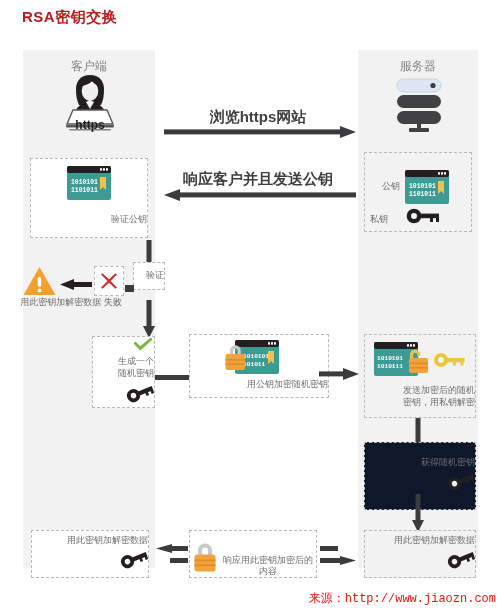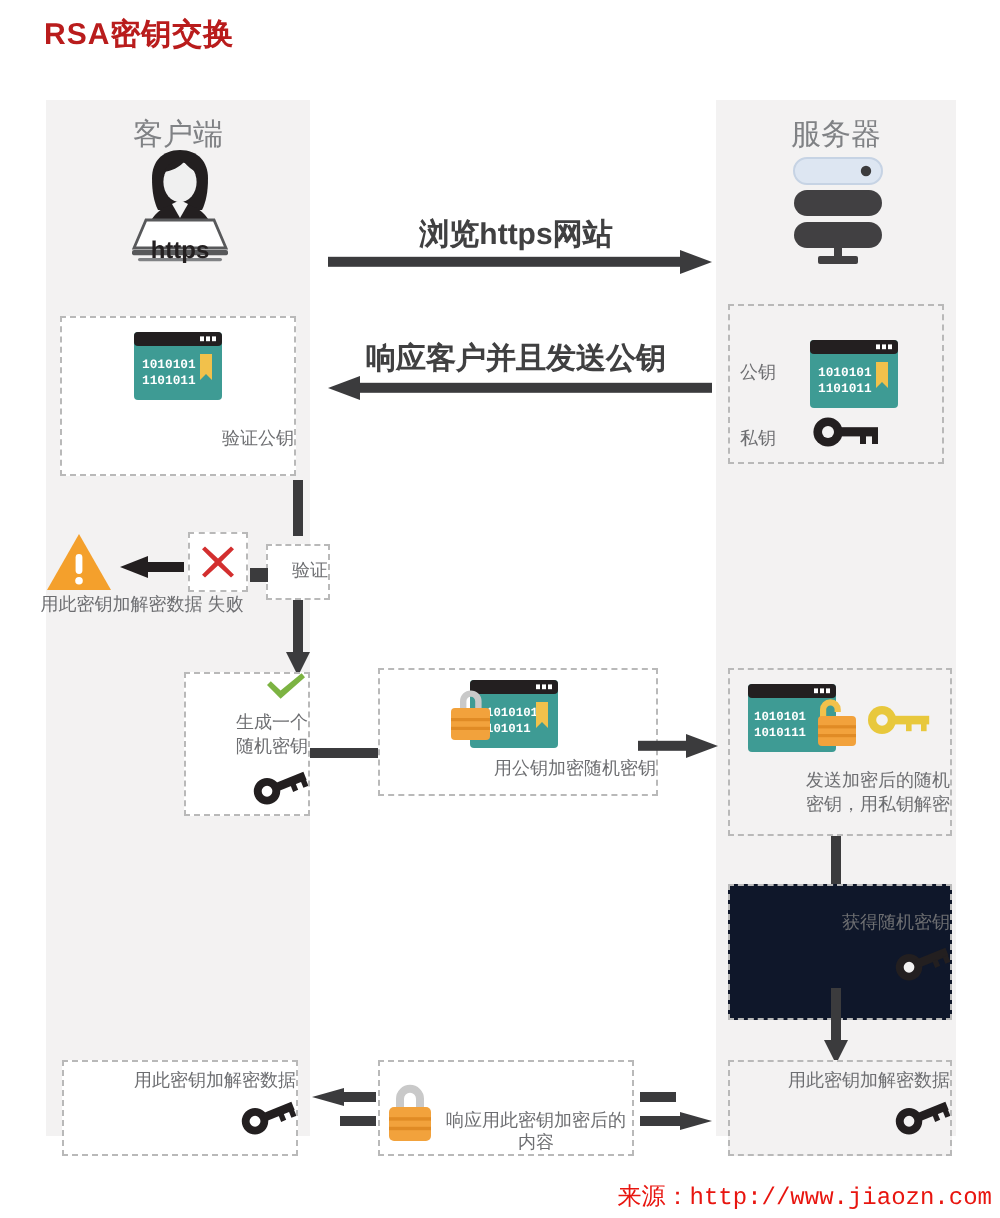--- a/index.html
+++ b/index.html
@@ -18,21 +18,21 @@
   }
   
   .col{
     position:absolute;background:#f3f2f2;
   }
   .col-client{left:23px;top:50px;width:132px;height:518px;}
   .col-server{left:358px;top:50px;width:120px;height:518px;}
 
   .col-head{
     position:absolute;width:100%;text-align:center;
-    font-size:15px;color:#808285;top:8px;
+    font-size:12px;color:#808285;top:8px;
   }
 
   
   .dbox{
     position:absolute;
     border:1px dashed #b9b9b9;
     background:#fbfbfb;
     box-sizing:border-box;
     display:flex;flex-direction:column;
     align-items:flex-end;justify-content:center;
@@ -100,21 +100,21 @@
     <rect x="3" y="1" width="44" height="13" rx="6.5" fill="#dde6f2" stroke="#c6d3e4" stroke-width="1"></rect>
     <circle cx="39" cy="7.5" r="2.6" fill="#3b3b3d"></circle>
     <rect x="3" y="17" width="44" height="13" rx="6.5" fill="#414042"></rect>
     <rect x="3" y="33" width="44" height="13" rx="6.5" fill="#414042"></rect>
     <rect x="23" y="46" width="4" height="5" fill="#414042"></rect>
     <rect x="15" y="50" width="20" height="4" rx="1" fill="#414042"></rect>
   </svg>
 </div>
 
 <div class="dbox" style="left:364px;top:152px;width:108px;height:80px;background:#f3f2f2;"></div>
-<div class="plain" style="left:370px;top:181px;width:30px;text-align:left;">公钥</div>
+<div class="plain" style="left:370px;top:181px;width:30px;text-align:right;">公钥</div>
 <div class="plain" style="left:370px;top:214px;width:30px;text-align:left;">私钥</div>
 
 <div class="svgabs" style="left:405px;top:170px;">
   <svg width="44" height="34" viewBox="0 0 44 34">
     <rect x="0" y="0" width="44" height="34" rx="2" fill="#3e9b94"></rect>
     <rect x="0" y="0" width="44" height="7" rx="2" fill="#231f20"></rect>
     <rect x="33" y="2.2" width="2" height="2.4" fill="#ffffff"></rect>
     <rect x="36" y="2.2" width="2" height="2.4" fill="#ffffff"></rect>
     <rect x="39" y="2.2" width="2" height="2.4" fill="#ffffff"></rect>
     <text x="4" y="18" font-family="Liberation Mono, monospace" font-size="6.4" font-weight="bold" fill="#ffffff">1010101</text>
@@ -169,21 +169,21 @@
     <path d="M33 11h6v13l-3-3-3 3z" fill="#f2c14b"></path>
   </svg>
 </div>
 
 <div class="svgabs" style="left:145px;top:240px;">
   <svg width="8" height="28" viewBox="0 0 8 28">
       <rect x="1.5" y="0" width="5" height="28" fill="#3b3b3d"></rect>
     </svg>
 </div>
 
-<div class="dbox white" style="left:133px;top:272px;width:32px;height:28px;">
+<div class="dbox white" style="left:133px;top:262px;width:32px;height:28px;">
   <div class="lbl">验证</div>
 </div>
 
 <div class="svgabs" style="left:125px;top:278px;">
   <svg width="9" height="7" viewBox="0 0 9 7">
       <rect x="0" y="0" width="9" height="7" fill="#3b3b3d"></rect>
     </svg>
 </div>
 
 <div class="dbox white" style="left:94px;top:266px;width:30px;height:30px;"></div>

